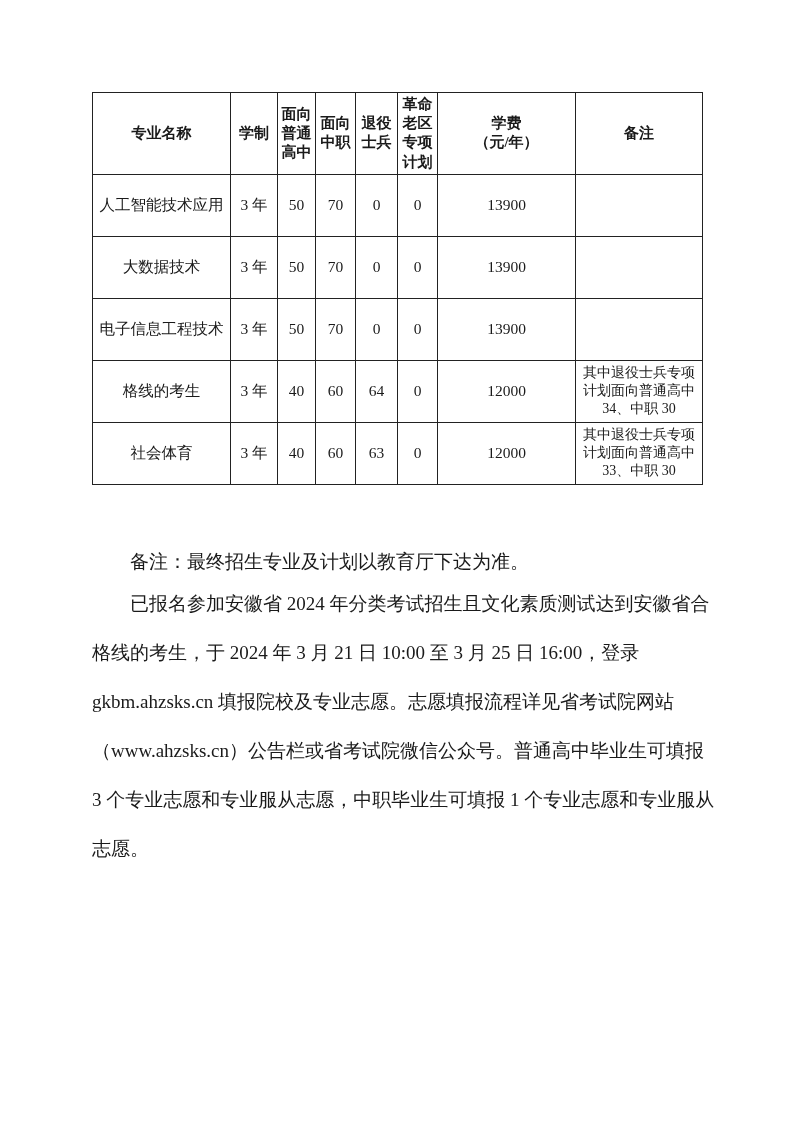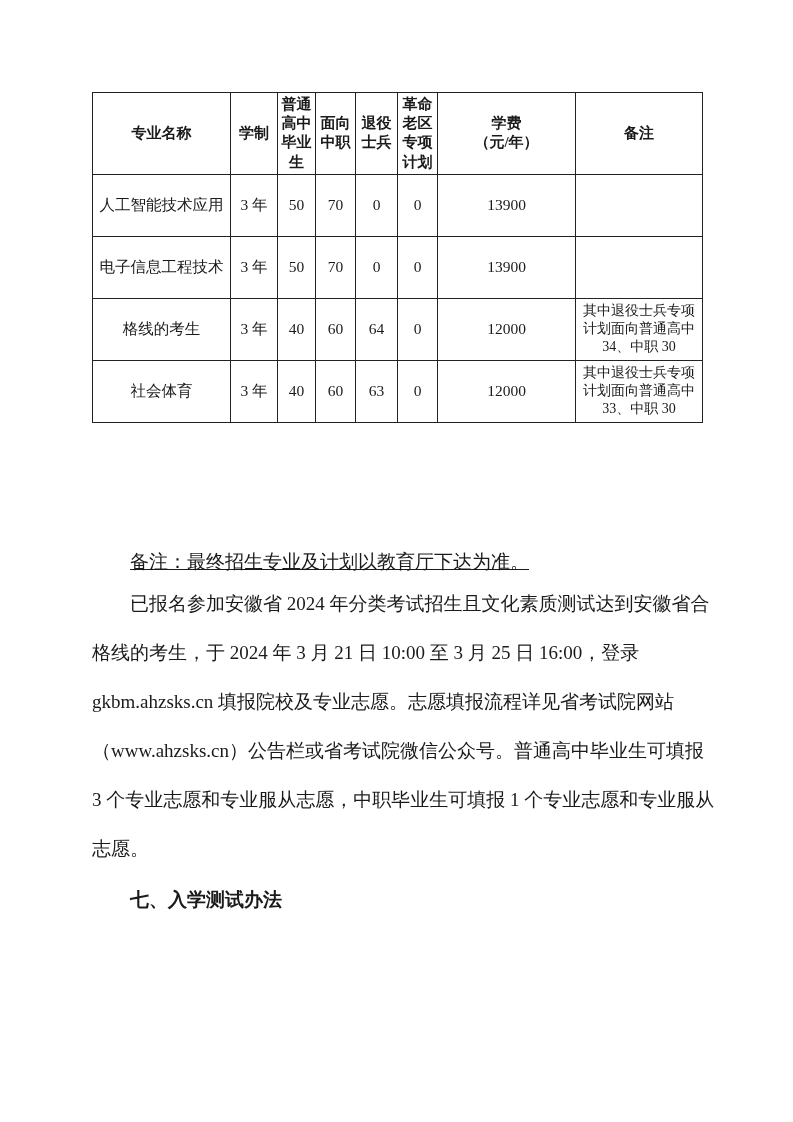--- a/index.html
+++ b/index.html
@@ -43,21 +43,20 @@
   }
   
   .body-text{
     position:absolute;left:92px;top:545px;width:648px;
   }
   .note{
     margin:0;
     font-size:19px;
     line-height:34px;
     text-indent:2em;
-    text-decoration:underline;
   }
   h3.sec-title{
     margin:0;
     font-size:19px;
     font-weight:bold;
     line-height:34px;
     text-indent:2em;
   }
   h3.sec-title.gap{margin-top:10px;}
   p.para{
@@ -81,32 +80,42 @@
         <col style="width:40px">
       <col style="width:42px">
         <col style="width:40px">
         <col style="width:138px">
         <col style="width:127px">
     </colgroup>
     <thead>
       <tr>
         <th>专业名称</th>
         <th>学制</th>
-        <th>普通高中毕业生</th>
+        <th>面向普通高中</th>
         <th>面向中职</th>
         <th>退役士兵</th>
         <th>革命老区专项计划</th>
         <th>学费
 （元/年）</th>
         <th>备注</th>
       </tr>
     </thead>
     <tbody>
       <tr>
         <td>人工智能技术应用</td>
+        <td>3 年</td>
+        <td>50</td>
+        <td>70</td>
+        <td>0</td>
+        <td>0</td>
+        <td>13900</td>
+        <td class="remark"></td>
+      </tr>
+      <tr>
+        <td>大数据技术</td>
         <td>3 年</td>
         <td>50</td>
         <td>70</td>
         <td>0</td>
         <td>0</td>
         <td>13900</td>
         <td class="remark"></td>
       </tr>
       <tr>
         <td>电子信息工程技术</td>
@@ -146,16 +155,15 @@
   </table>
 
   <div class="body-text">
     <p class="note">备注：最终招生专业及计划以教育厅下达为准。</p>
     <p class="para">已报名参加安徽省 2024 年分类考试招生且文化素质测试达到安徽省合
 格线的考生，于 2024 年 3 月 21 日 10:00 至 3 月 25 日 16:00，登录
 gkbm.ahzsks.cn 填报院校及专业志愿。志愿填报流程详见省考试院网站
 （www.ahzsks.cn）公告栏或省考试院微信公众号。普通高中毕业生可填报
 3 个专业志愿和专业服从志愿，中职毕业生可填报 1 个专业志愿和专业服从
 志愿。</p>
-    <h3 class="sec-title gap">七、入学测试办法</h3>
   </div>
 
 </div>
 
 </body></html>

